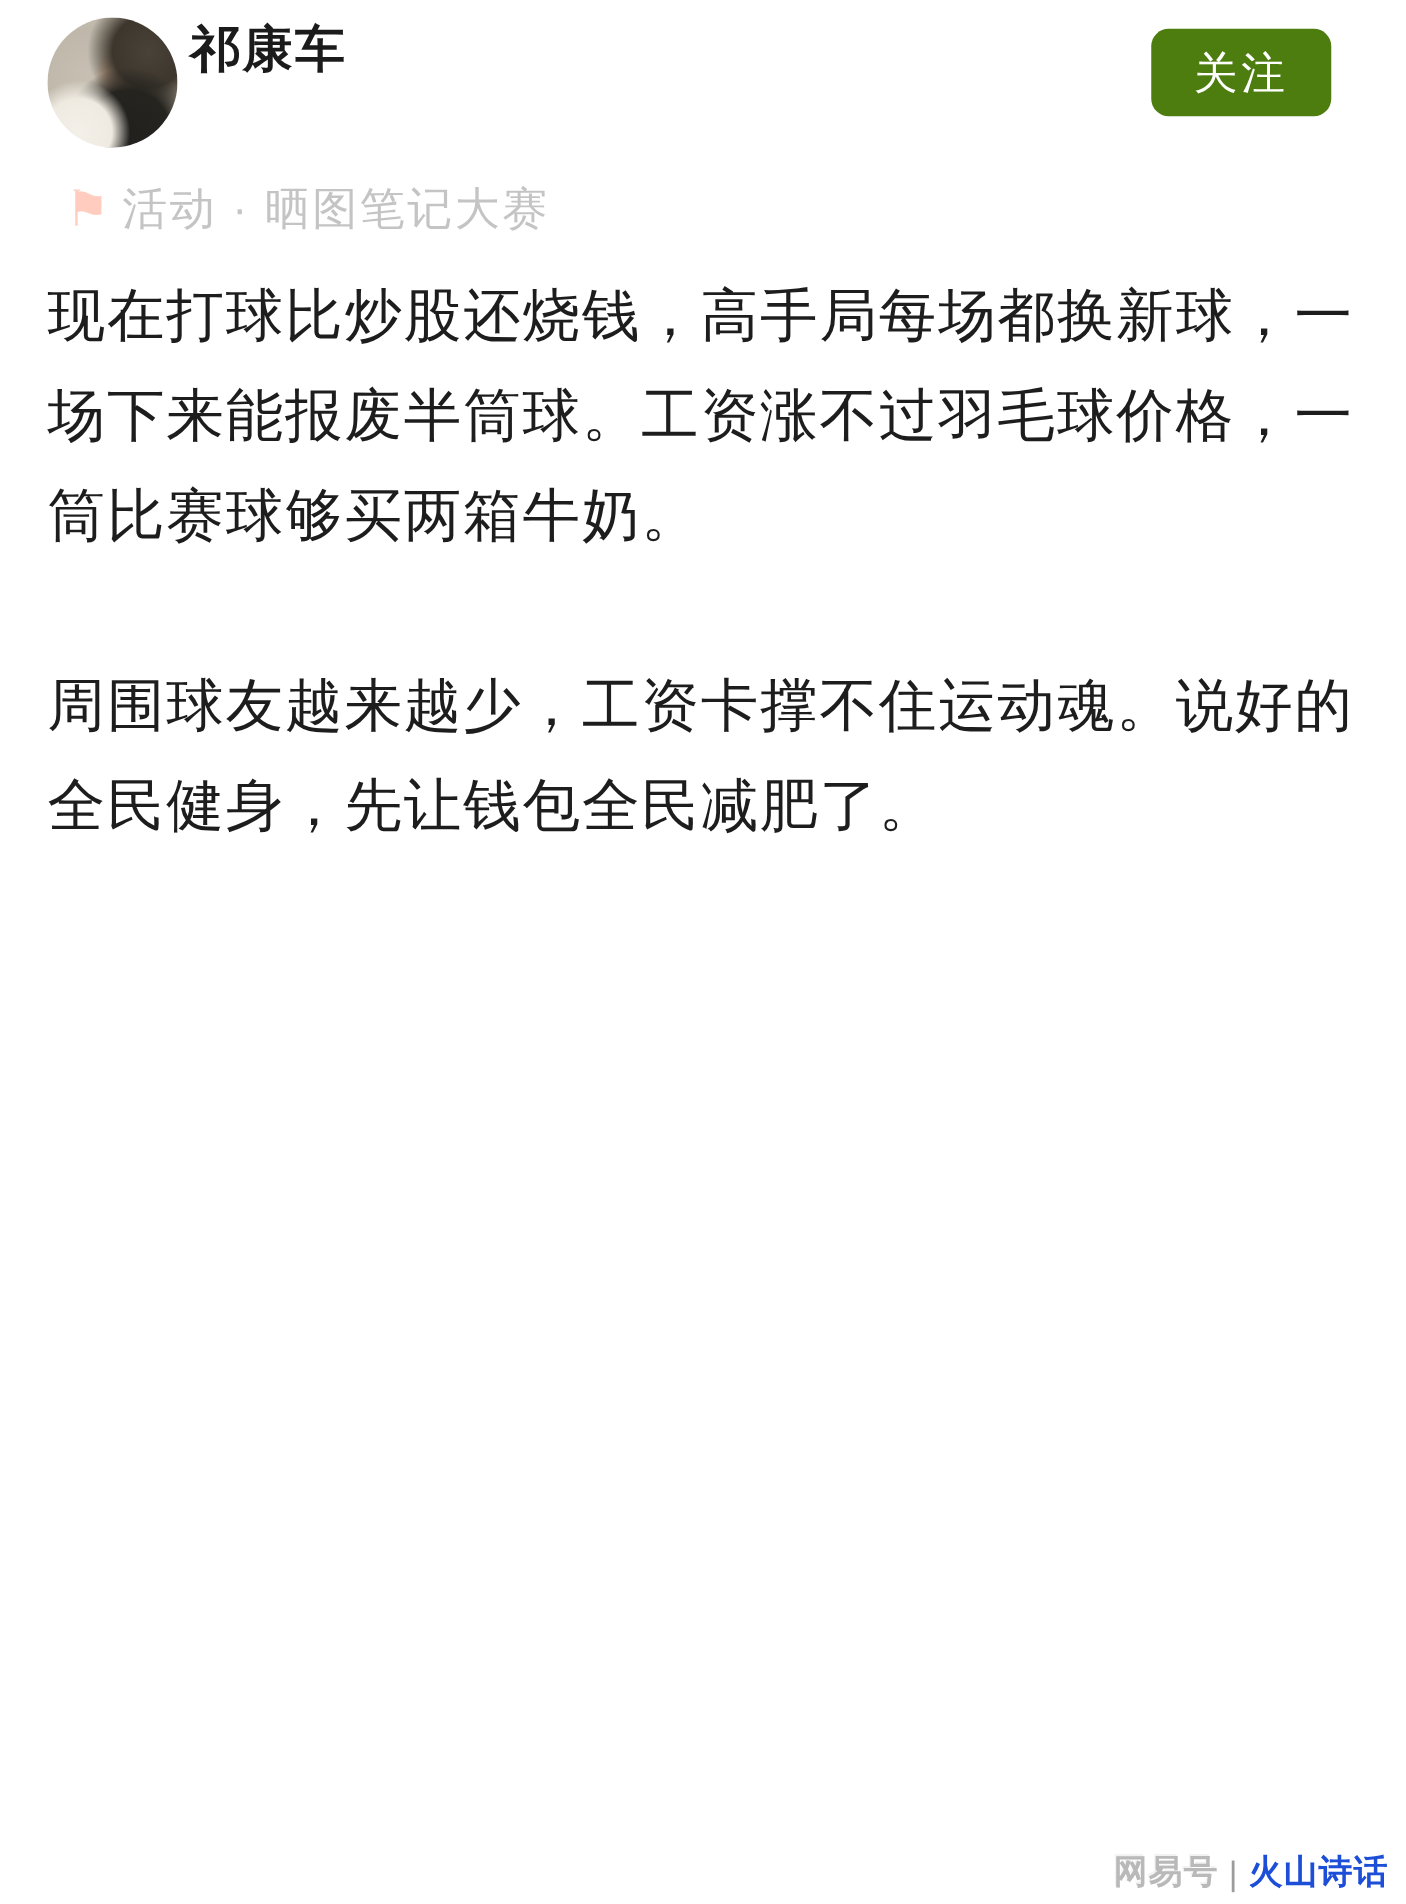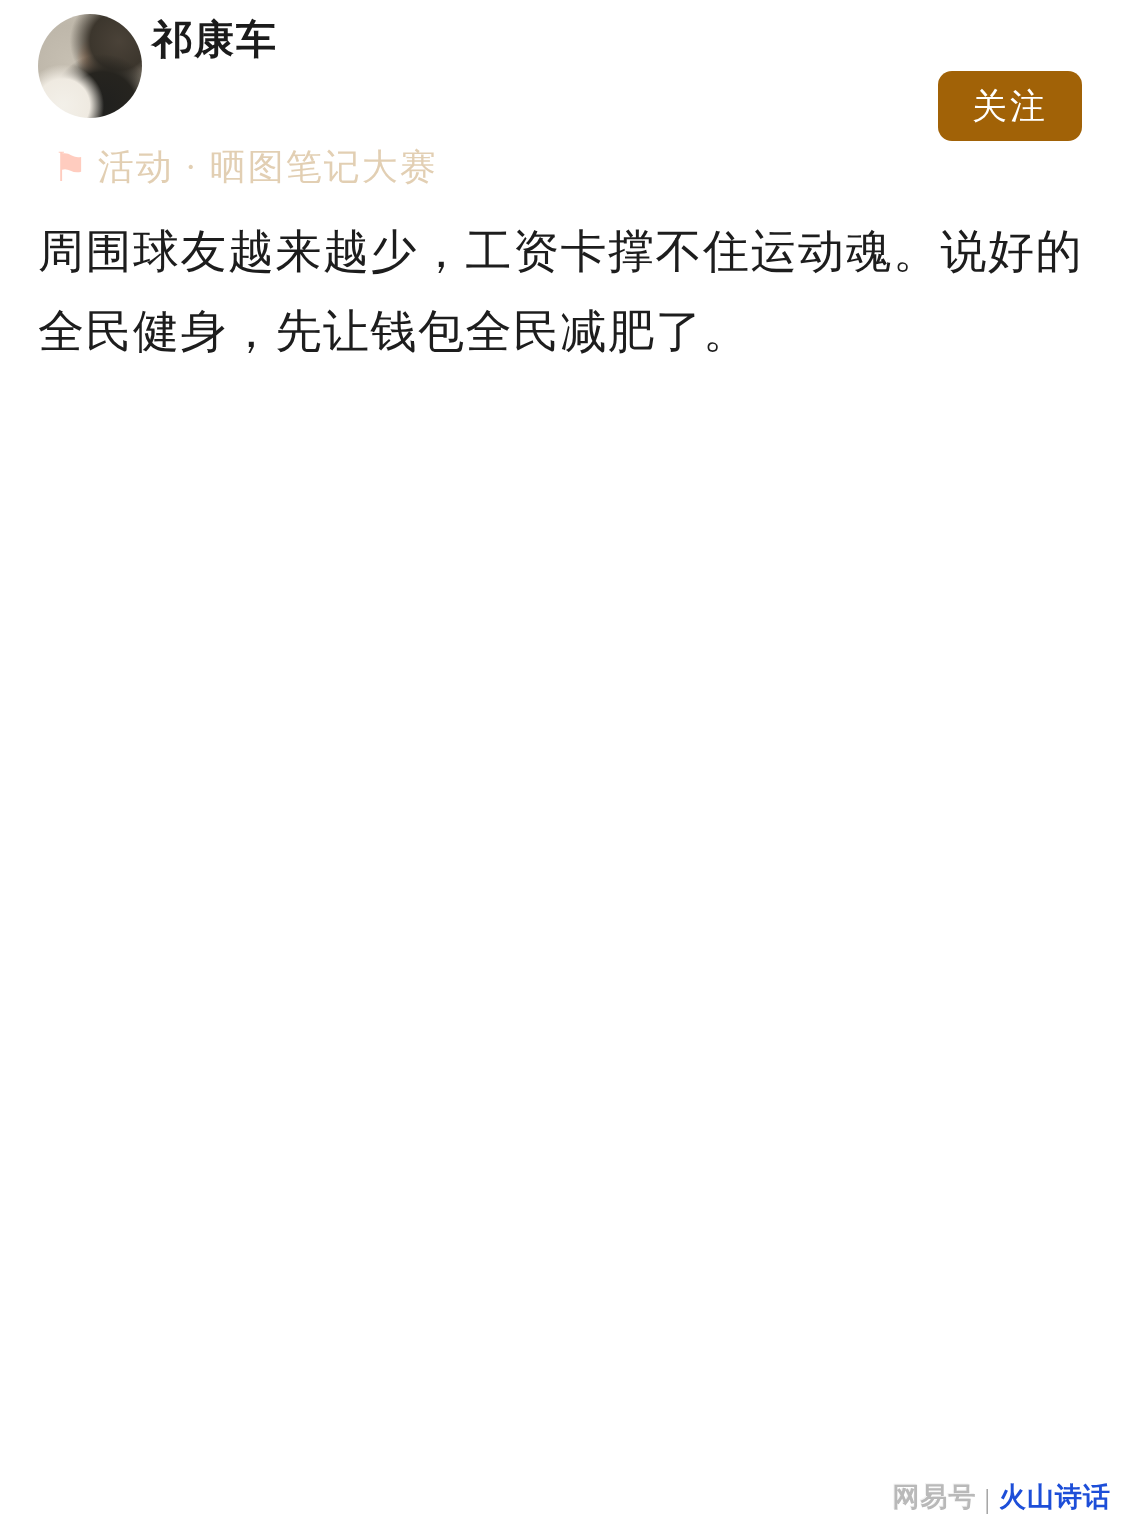--- a/index.html
+++ b/index.html
@@ -3,21 +3,21 @@
 <meta charset="utf-8">
 <style>
   * { margin: 0; padding: 0; box-sizing: border-box; }
   html, body { width: 1125px; height: 1523px; }
   body {
     position: relative;
     background: #ffffff;
     font-family: "Liberation Sans", "DejaVu Sans", sans-serif;
     overflow: hidden;
   }
-  .page { position: relative; width: 1125px; height: 1523px; background: #ffffff; font-family: Liberation Serif, serif; }
+  .page { position: relative; width: 1125px; height: 1523px; background: #ffffff; }
 
   
   .header { position: absolute; top: 14px; left: 38px; right: 38px; height: 112px; }
   .avatar {
     position: absolute; left: 0; top: 0;
     width: 104px; height: 104px; border-radius: 50%;
     overflow: hidden;
     background:
       radial-gradient(circle at 24% 88%, #f3f0e9 0%, #efeae1 22%, rgba(239,234,225,0) 34%),
       radial-gradient(circle at 62% 88%, #20201e 0%, #26241f 30%, rgba(38,36,31,0) 46%),
@@ -27,40 +27,39 @@
       linear-gradient(135deg, #cdc7bb 0%, #b8b0a2 48%, #8f877a 100%);
   }
   .user-meta { position: absolute; left: 114px; top: 2px; }
   .username {
     font-size: 40px; font-weight: bold; color: #1b1b1b; letter-spacing: 2px;
     line-height: 48px;
   }
   .time-row { margin-top: 12px; font-size: 33px; color: #b3b3b3; letter-spacing: 1px; }
   .faint-glyph { color: #e3e3e3; margin-left: 22px; font-size: 32px; }
   .follow-btn {
-    position: absolute; right: 5px; top: 9px;
+    position: absolute; right: 22px; top: 9px;
     width: 144px; height: 70px;
-    background: #a16207; color: #ffffff;
+    background: #4d7c0f; color: #ffffff;
     border: none; border-radius: 14px;
     font-size: 35px; letter-spacing: 3px;
     font-family: inherit;
     display: flex; align-items: center; justify-content: center;
     cursor: pointer;
-    margin-top: 48px;
   }
 
   
   .activity-tag {
     position: absolute; top: 143px; left: 52px;
     display: flex; align-items: center;
     opacity: 0.30;
     cursor: pointer;
   }
   .flag-icon { color: #ff5a2e; font-size: 40px; line-height: 46px; margin-right: 10px; }
-  .tag-label { color: #a16207; font-size: 36px; letter-spacing: 2px; }
+  .tag-label { color: #404040; font-size: 36px; letter-spacing: 2px; }
 
   
   .post-body {
     position: absolute; top: 212px; left: 38px; width: 1050px;
     color: #1d1d1d;
   }
   .post-body p {
     font-size: 46px;
     line-height: 80px;
     letter-spacing: 1.5px;
@@ -96,20 +95,21 @@
     </div>
     <button class="follow-btn">关注</button>
   </div>
 
   <div class="activity-tag">
     <span class="flag-icon">⚑</span>
     <span class="tag-label">活动 · 晒图笔记大赛</span>
   </div>
 
   <div class="post-body">
+    <p>现在打球比炒股还烧钱，高手局每场都换新球，一场下来能报废半筒球。工资涨不过羽毛球价格，一筒比赛球够买两箱牛奶。</p>
     <p>周围球友越来越少，工资卡撑不住运动魂。说好的全民健身，先让钱包全民减肥了。</p>
   </div>
 
   <div class="watermark">
     <span class="wm-brand">网易号</span>
     <span class="wm-sep">|</span>
     <span class="wm-channel">火山诗话</span>
   </div>
 
 </div>

